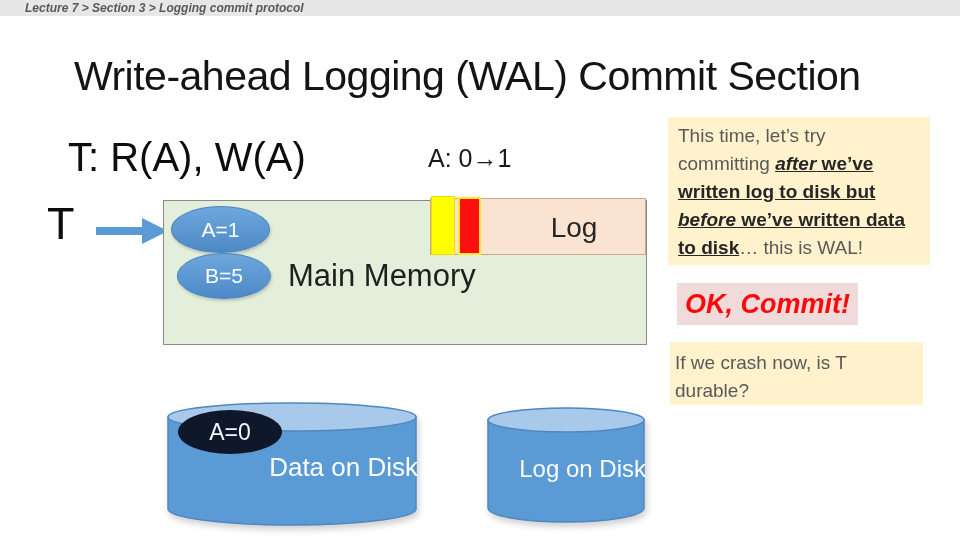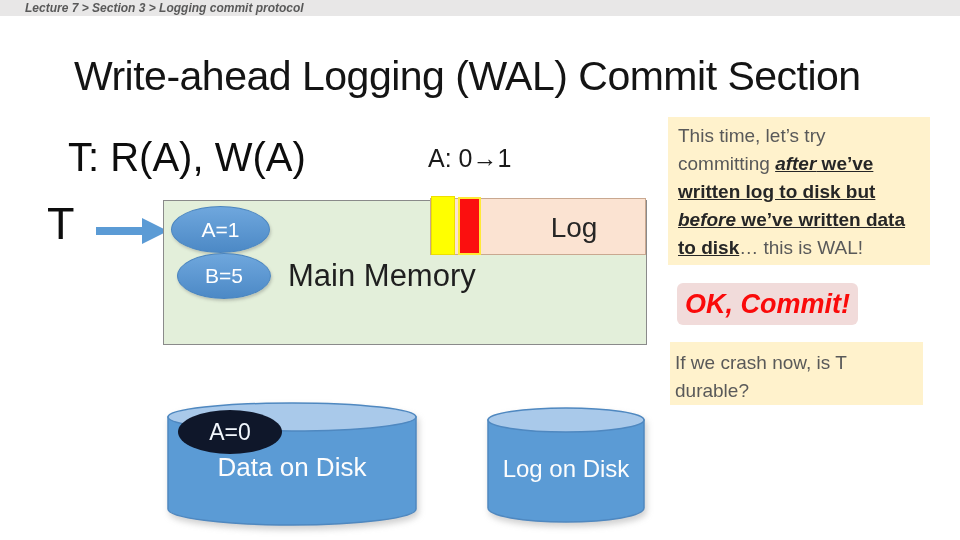--- a/index.html
+++ b/index.html
@@ -42,31 +42,31 @@
 
   
   .note{position:absolute;background:#fff2cc;box-sizing:border-box;color:#595959;
         font-size:19px;line-height:28px;}
   .note1{left:668px;top:117px;width:262px;height:148px;padding:5px 10px;}
   .note2{left:670px;top:342px;width:253px;height:63px;padding:7px 5px;}
   .run-strong{font-weight:bold;text-decoration:underline;color:#262626;}
   .run-em{font-weight:bold;font-style:italic;text-decoration:underline;color:#262626;}
 
   .ok-box{position:absolute;left:677px;top:283px;width:181px;height:42px;background:#f1dbda;
-          display:flex;align-items:center;justify-content:center;border-radius:6px;}
+          display:flex;align-items:center;justify-content:center;}
   .ok-box span{font-size:27px;font-weight:bold;font-style:italic;color:#fa0a0a;white-space:nowrap;}
 
   
   .disk-svg{position:absolute;filter:drop-shadow(2px 4px 3px rgba(120,120,120,0.35));}
   .disk-data-svg{left:166px;top:401px;}
   .disk-log-svg{left:486px;top:406px;}
   .cell-disk{position:absolute;left:178px;top:410px;width:104px;height:44px;border-radius:50%;
              background:#0f172a;display:flex;align-items:center;justify-content:center;
              color:#f2f7fd;font-size:23px;border:none;box-shadow:none;}
-  .disk-label{position:absolute;text-align:center;color:#fdfdfd;white-space:nowrap;}
+  .disk-label{position:absolute;text-align:right;color:#fdfdfd;white-space:nowrap;}
   .data-disk-label{left:166px;top:452px;width:252px;font-size:26px;}
   .log-disk-label{left:486px;top:455px;width:160px;font-size:24px;}
 </style>
 </head>
 <body>
 
 <div class="slide">
 
   <header class="topbar">
     <span>Lecture 7 &gt; Section 3 &gt; Logging commit protocol</span>

